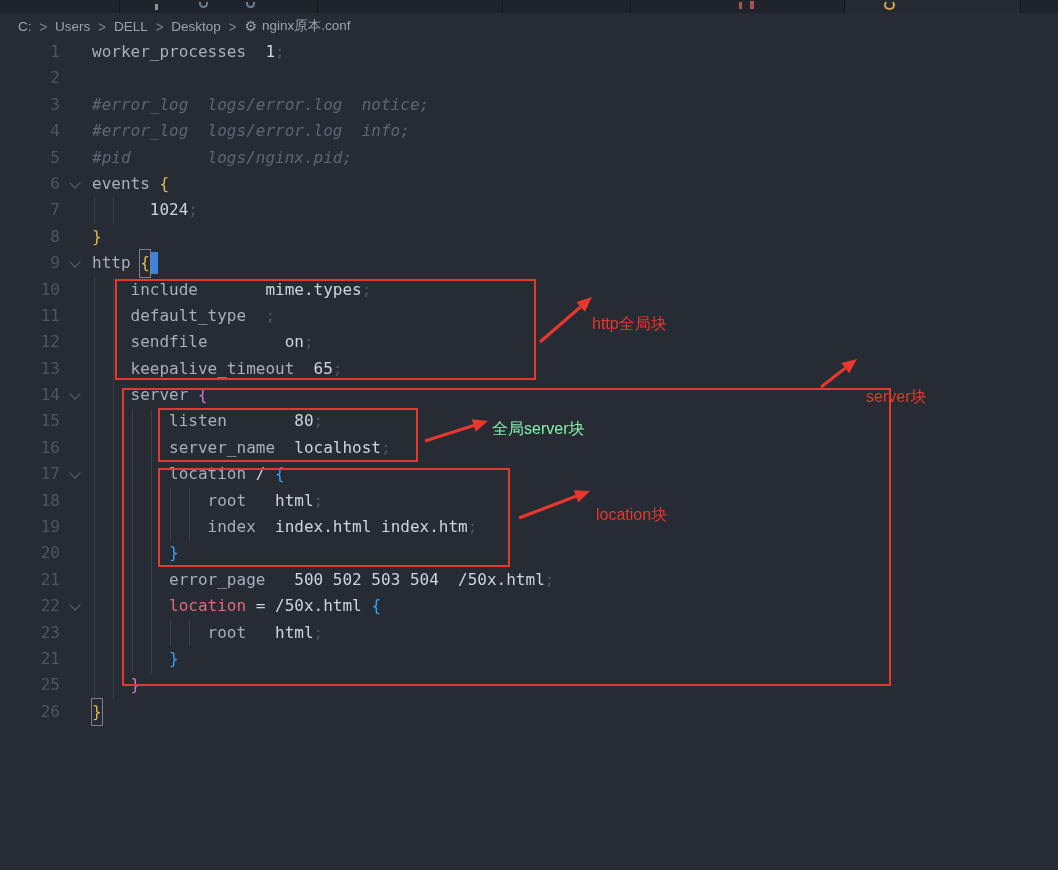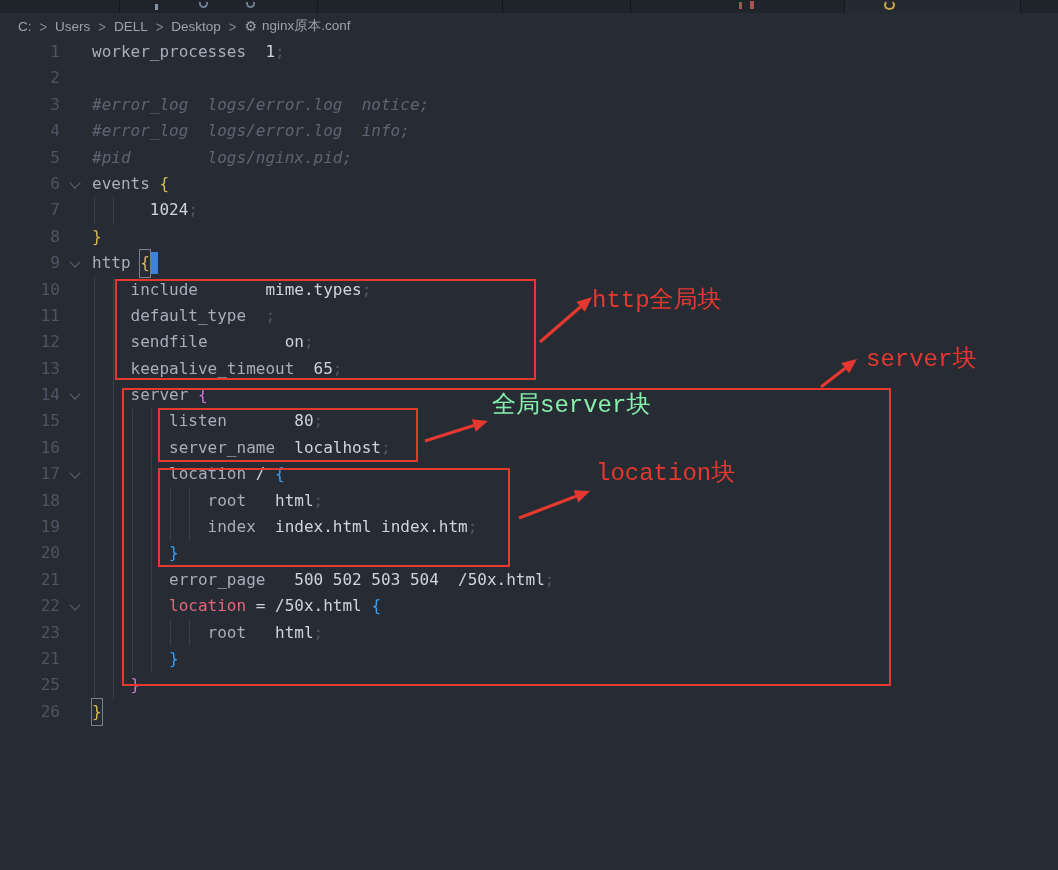--- a/index.html
+++ b/index.html
@@ -42,22 +42,22 @@
   .b2{color:#d671d6;}
   .b3{color:#38a0f5;}
   .r{color:#e0697a;}
   .bm{outline:1px solid #79818e;outline-offset:0px;}
   .cur{width:7px;background:#3d82dd;align-self:center;height:22px;flex:none;margin-left:1px;}
   .guide{position:absolute;width:1px;background:#3a404b;z-index:1;}
 
   
   .abox{position:absolute;border:2px solid #e5382e;z-index:4;pointer-events:none;}
   .asvg{position:absolute;left:0;top:0;width:1058px;height:870px;z-index:5;pointer-events:none;}
-  .alabel{position:absolute;color:#ea372d;font-size:24px;line-height:1.05;white-space:nowrap;z-index:6;
-    font-family:Liberation Mono, monospace;pointer-events:none;}
+  .alabel{position:absolute;color:#ea372d;font-size:16px;line-height:1.05;white-space:nowrap;z-index:6;
+    font-family:Liberation Sans, sans-serif;pointer-events:none;margin-top:28px;}
 </style>
 </head>
 <body>
 
 <div class="root">
 
   <div class="tabstrip" id="tabstrip">
     <div class="active-zone"></div>
   <div class="tabsep" style="left: 119px;"></div>
       <div class="tabsep" style="left: 317px;"></div>
@@ -316,18 +316,18 @@
       <polygon points="592,297 576.4040209242052,301.90055473057606 584.9109186019115,311.7307476025922" fill="#e5382e"></polygon>
       <line x1="821" y1="387" x2="845.1597167393551" y2="368.2091092027238" stroke="#e5382e" stroke-width="3.2"></line>
       <polygon points="857,359 841.1691027515081,363.0783197897777 849.150330727202,373.33989861566994" fill="#e5382e"></polygon>
       <line x1="425" y1="441" x2="473.70313599283185" y2="425.5386869864026" stroke="#e5382e" stroke-width="3.2"></line>
       <polygon points="488,421 471.7363716320574,419.34337924996305 475.6699003536063,431.7339947228421" fill="#e5382e"></polygon>
       <line x1="519" y1="518" x2="575.979558127697" y2="496.3317173317209" stroke="#e5382e" stroke-width="3.2"></line>
       <polygon points="590,491 573.6691472839514,490.25619252038956 578.2899689714427,502.4072421430522" fill="#e5382e"></polygon>
     </svg>
   <div id="alabels">
       <div class="alabel" style="left: 592px; top: 288px; color: rgb(229, 56, 46);">http全局块</div>
-      <div class="alabel" style="left: 866px; top: 347px; color: rgb(229, 56, 46);">server块</div>
+      <div class="alabel" style="left: 866px; top: 361px; color: rgb(229, 56, 46);">server块</div>
       <div class="alabel" style="left: 492px; top: 393px; color: #86efac;">全局server块</div>
-      <div class="alabel" style="left: 596px; top: 461px; color: rgb(229, 56, 46);">location块</div>
+      <div class="alabel" style="left: 596px; top: 479px; color: rgb(229, 56, 46);">location块</div>
     </div>
 
 </div>
 
 </body></html>

